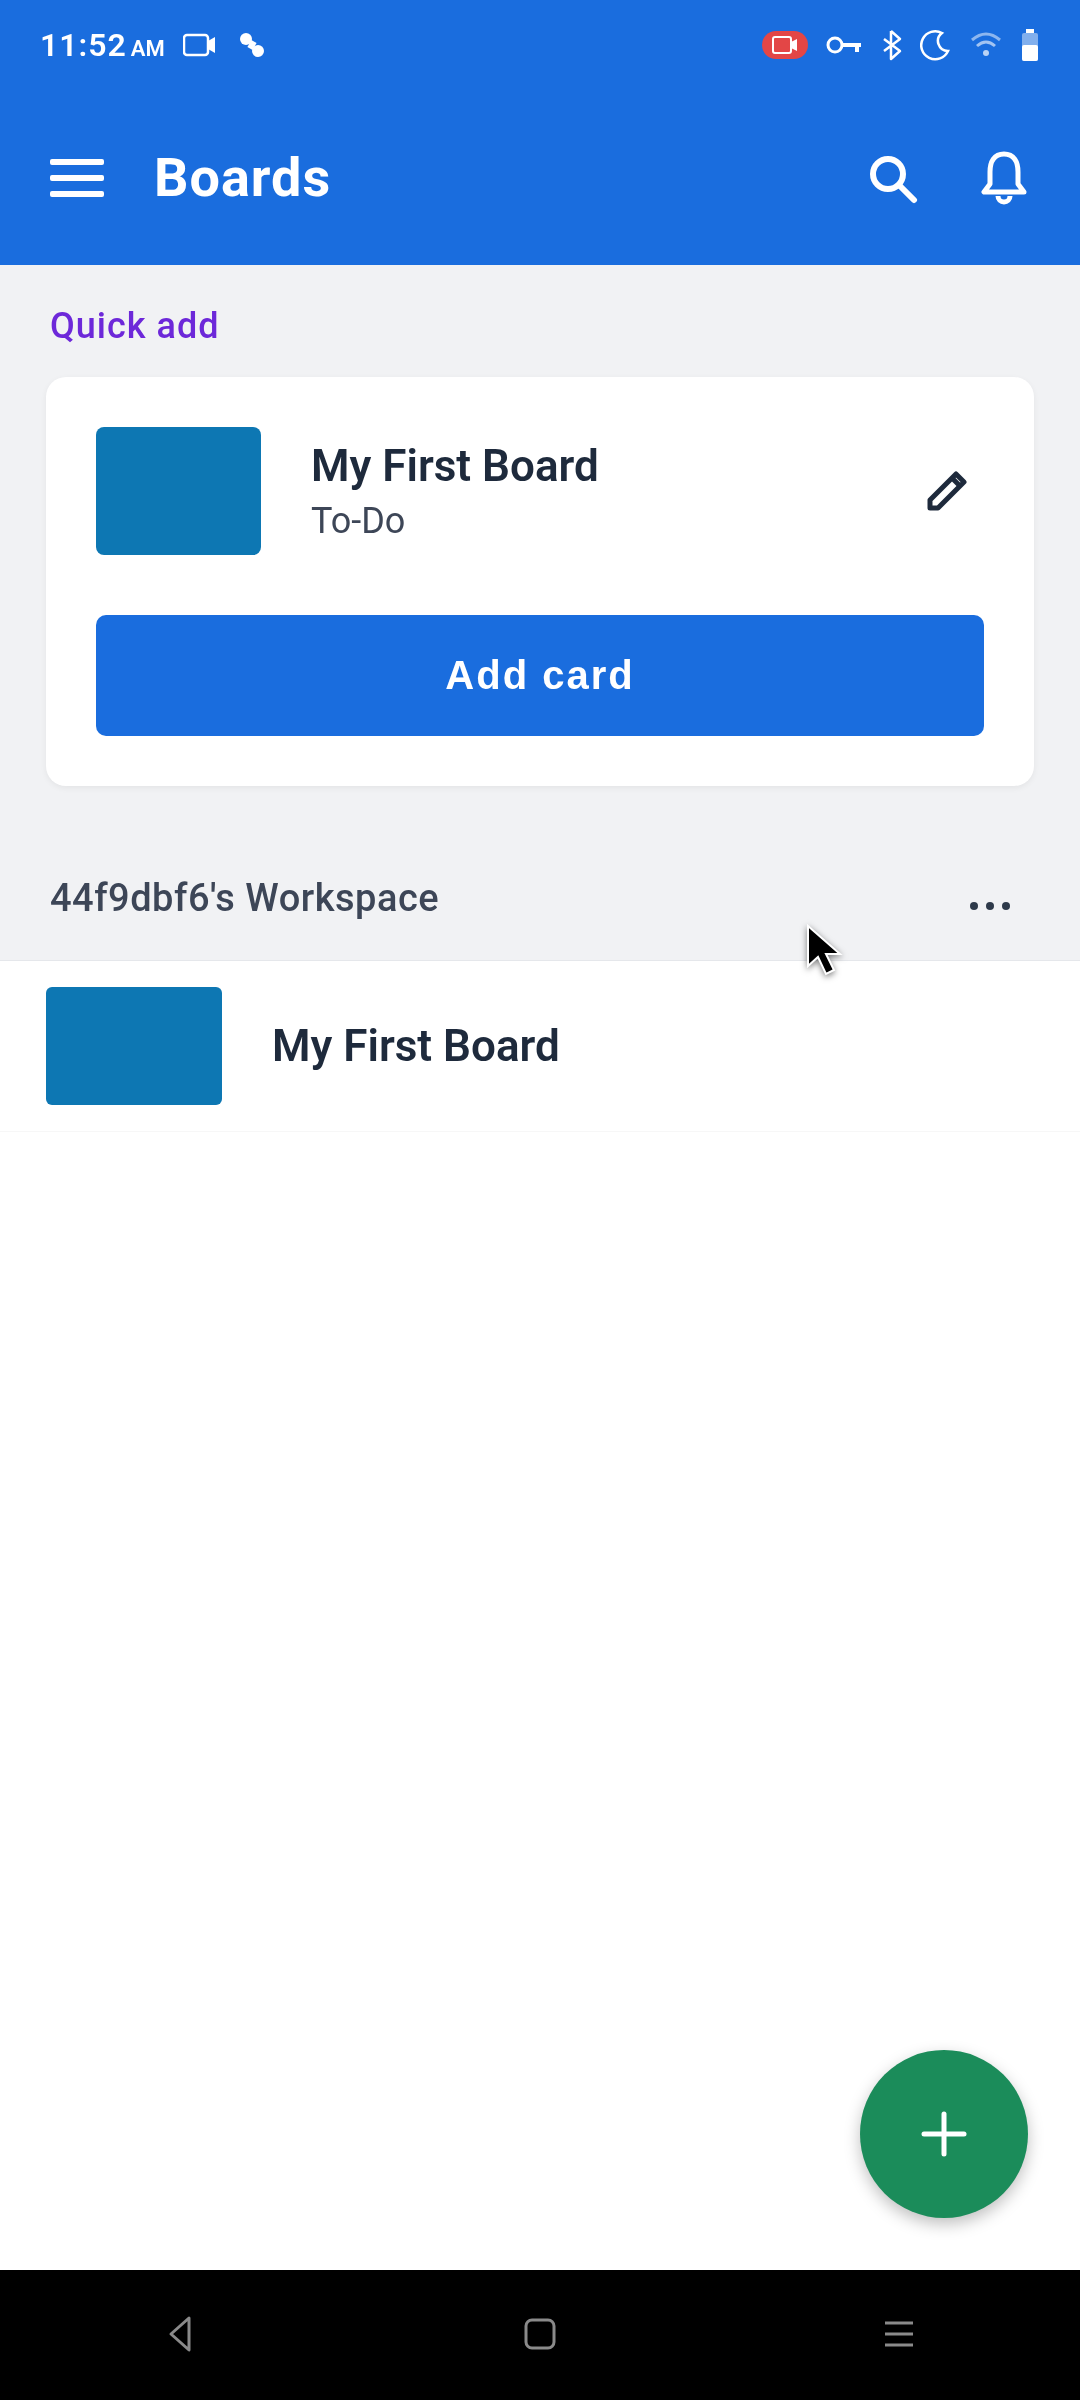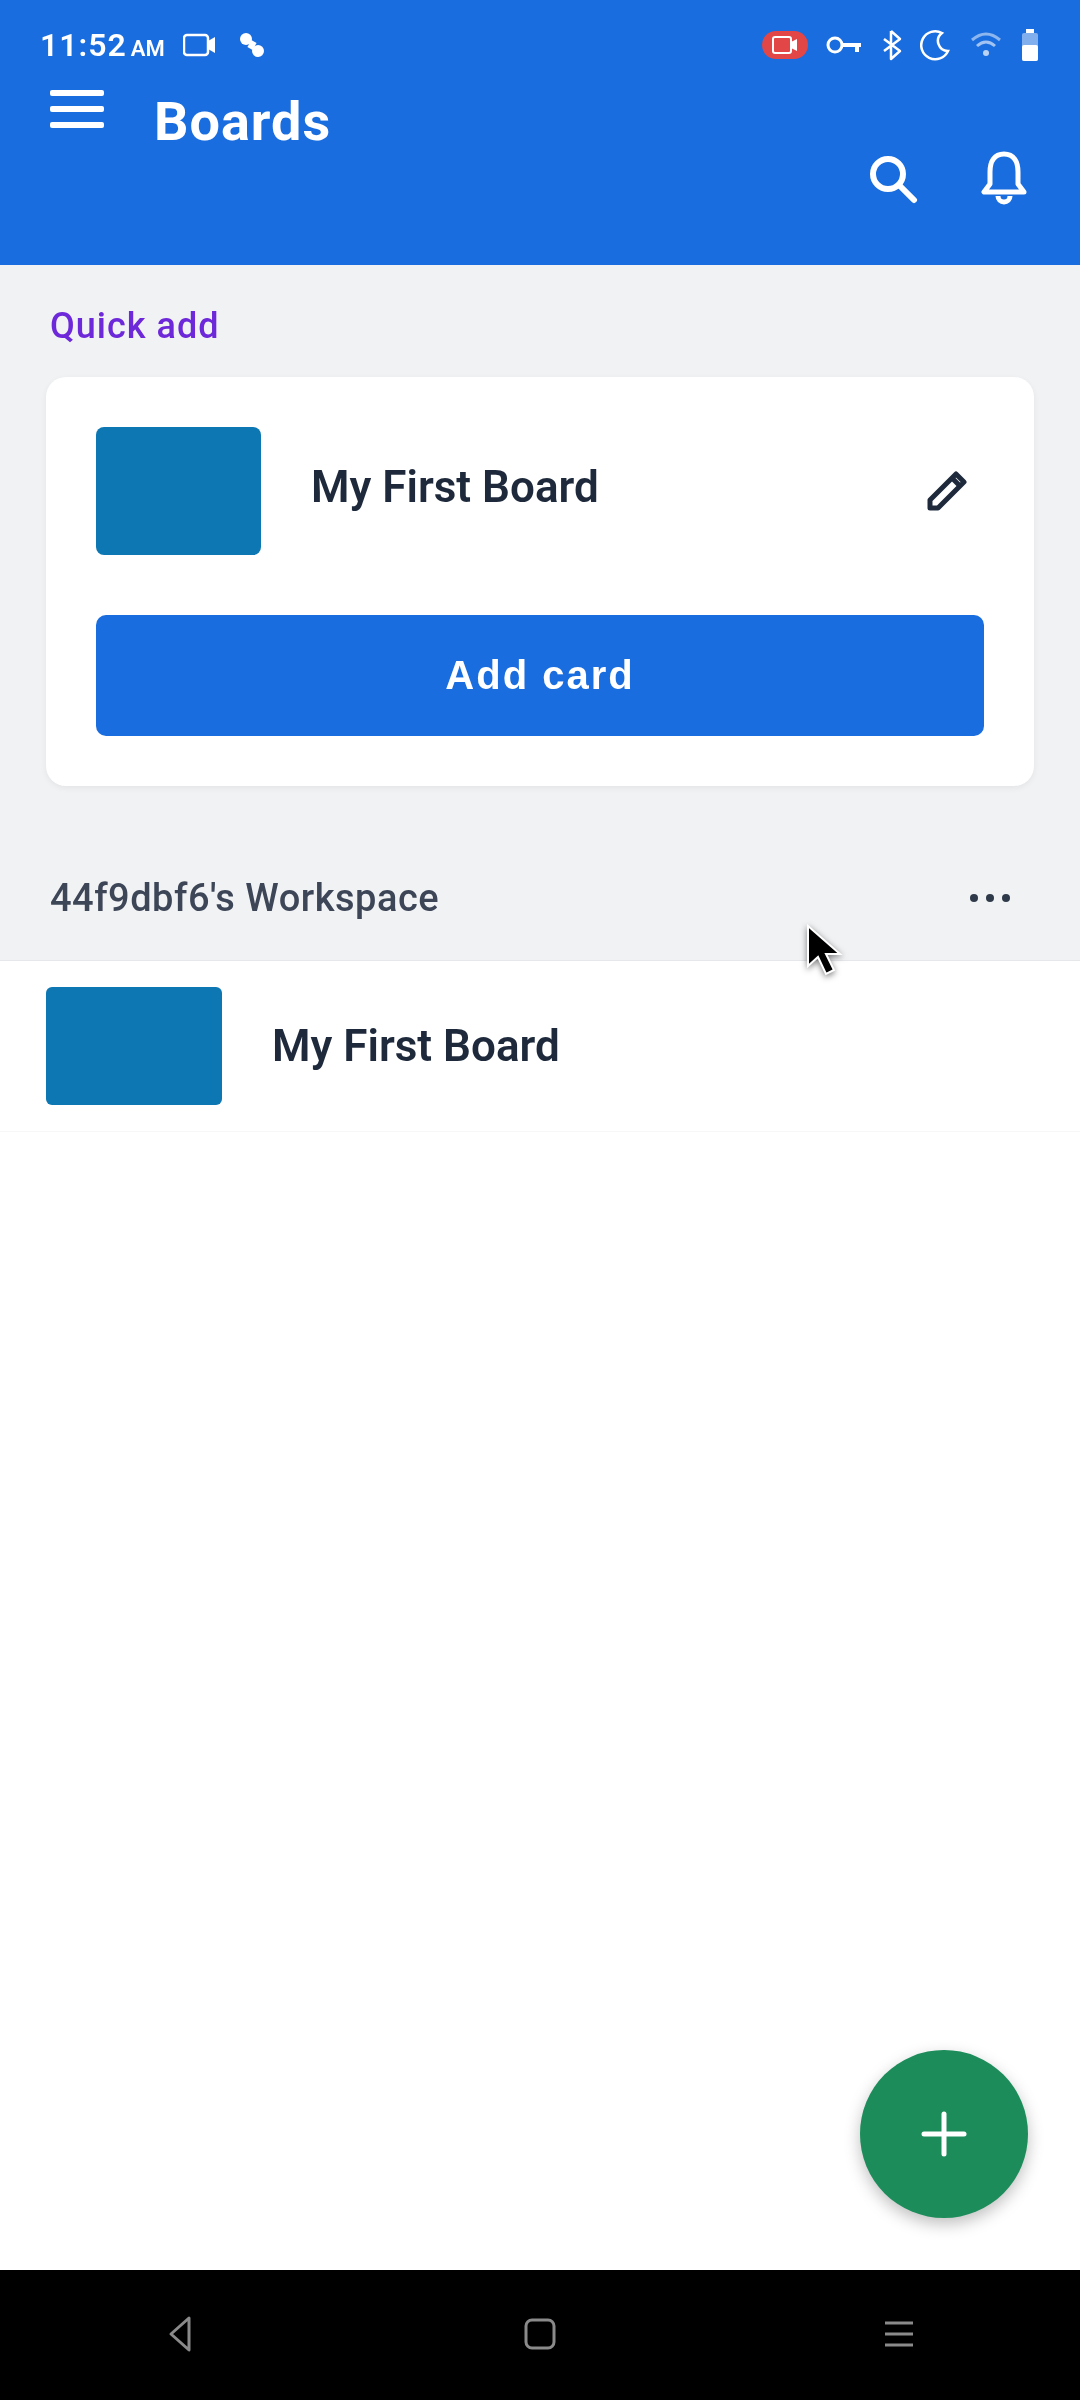--- a/index.html
+++ b/index.html
@@ -29,20 +29,21 @@
     background: #e34646;
     border-radius: 16px;
     padding: 4px 10px;
     display: inline-flex;
     align-items: center;
   }
   .app-bar {
     height: 175px;
     background: #1a6dde;
     display: flex;
+    align-items: center;
     padding: 0 50px;
     gap: 50px;
   }
   .hamburger { display: flex; flex-direction: column; gap: 10px; cursor: pointer; }
   .hamburger span { width: 54px; height: 6px; background: #fff; border-radius: 2px; }
   .app-title { color: #fff; font-size: 54px; font-weight: 700; flex: 1; letter-spacing: 1px; }
   .app-bar-actions { display: flex; gap: 60px; align-items: center; }
   .icon-btn { background: none; border: none; cursor: pointer; display: flex; align-items: center; justify-content: center; }
   .content { padding: 0; }
   .section-label {
@@ -86,21 +87,21 @@
     border-radius: 10px;
     font-size: 40px;
     font-weight: 700;
     letter-spacing: 2px;
     padding: 38px 0;
     margin-top: 60px;
     cursor: pointer;
   }
   .workspace-header {
     display: flex;
-    align-items: center;
+    align-items: flex-end;
     padding: 90px 50px 40px 50px;
   }
   .workspace-name { font-size: 38px; color: #3d4657; font-weight: 500; flex: 1; letter-spacing: 0.5px;}
   .more-btn { padding: 10px 20px; display: flex; gap: 8px; }
   .more-btn span { width: 8px; height: 8px; background: #2e3a4a; border-radius: 50%; }
   .board-list {
     background: #fff;
     padding: 26px 46px;
     display: flex;
     align-items: center;
@@ -234,20 +235,21 @@
 </div>
 
 <div class="content">
   <div class="section-label">Quick add</div>
 
   <div class="quick-add-card">
     <div class="qa-row">
       <div class="board-thumb"></div>
       <div class="qa-text">
         <div class="qa-title">My First Board</div>
+        <div class="qa-sub">To-Do</div>
       </div>
       <button class="icon-btn pencil-btn">
         <svg width="54" height="54" viewBox="0 0 54 54">
             <path d="M10 44 L10 36 L36 10 L44 18 L18 44 Z" fill="none" stroke="#1e2a3c" stroke-width="5" stroke-linejoin="round"></path>
             <line x1="32" y1="14" x2="40" y2="22" stroke="#1e2a3c" stroke-width="5"></line>
           </svg>
       </button>
     </div>
     <button class="add-card-btn">Add card</button>
   </div>

